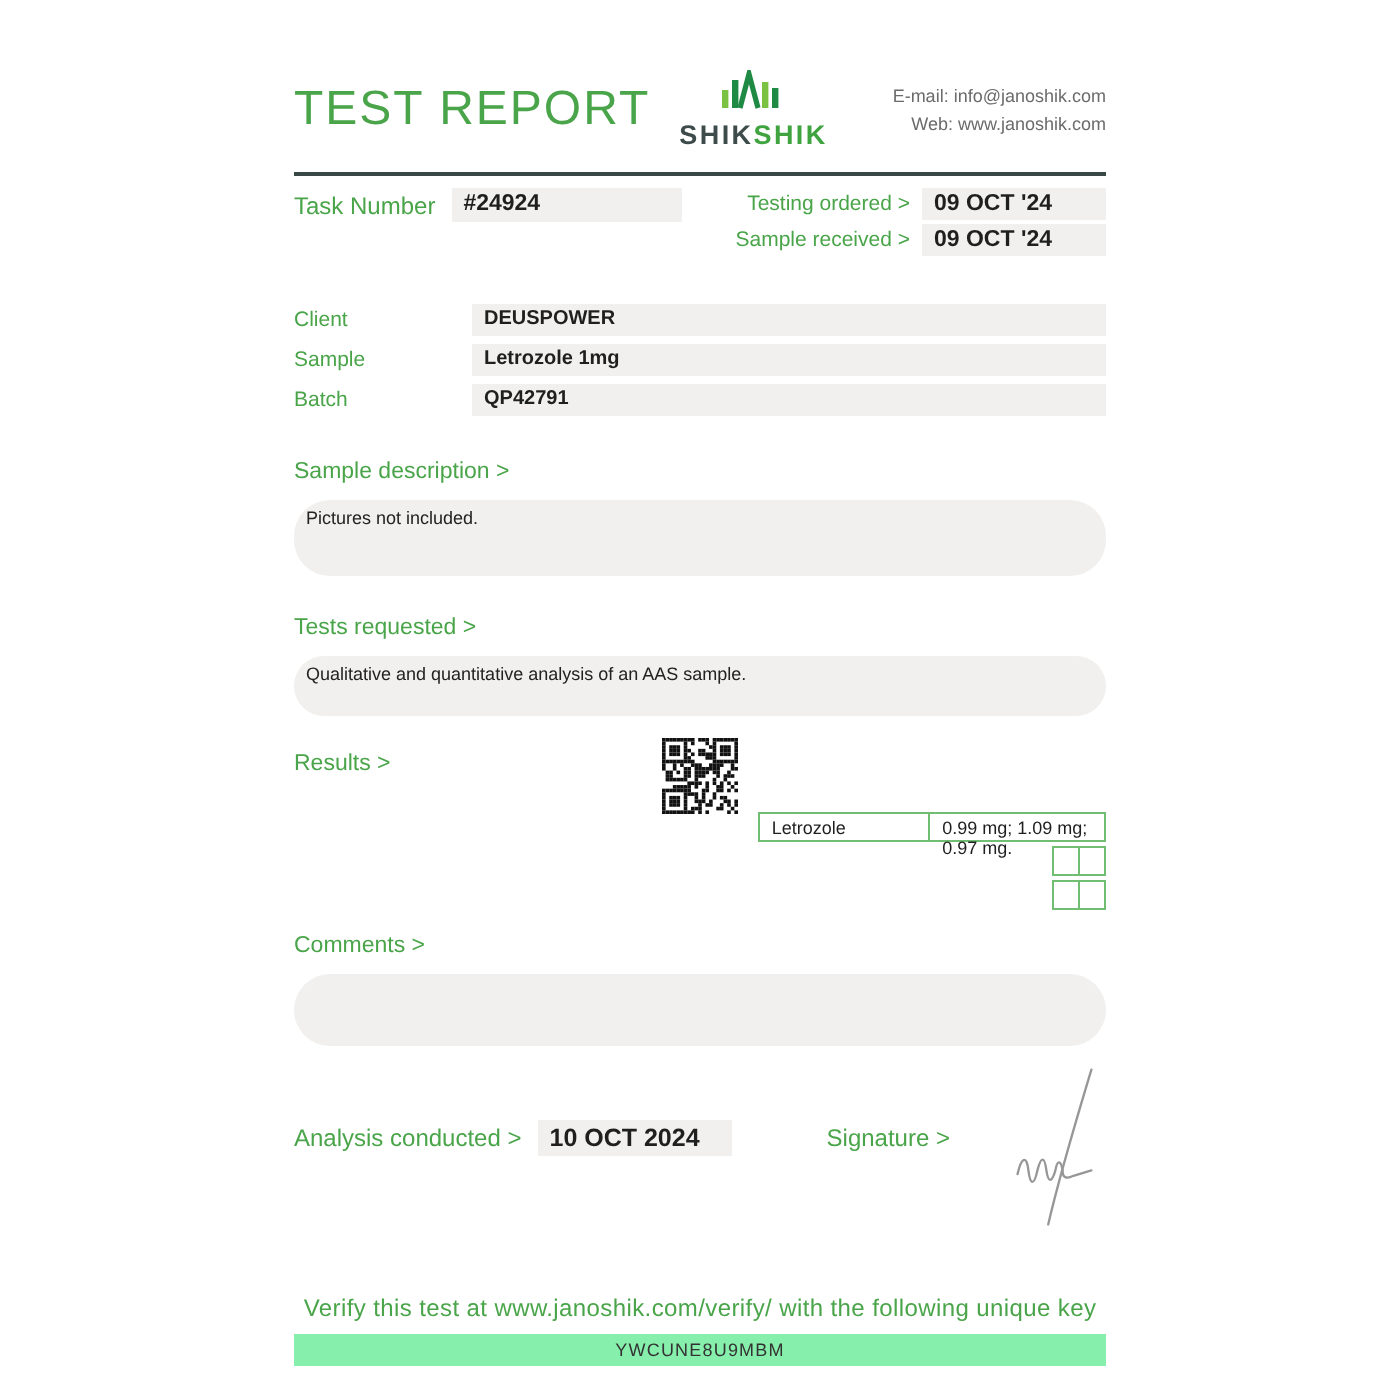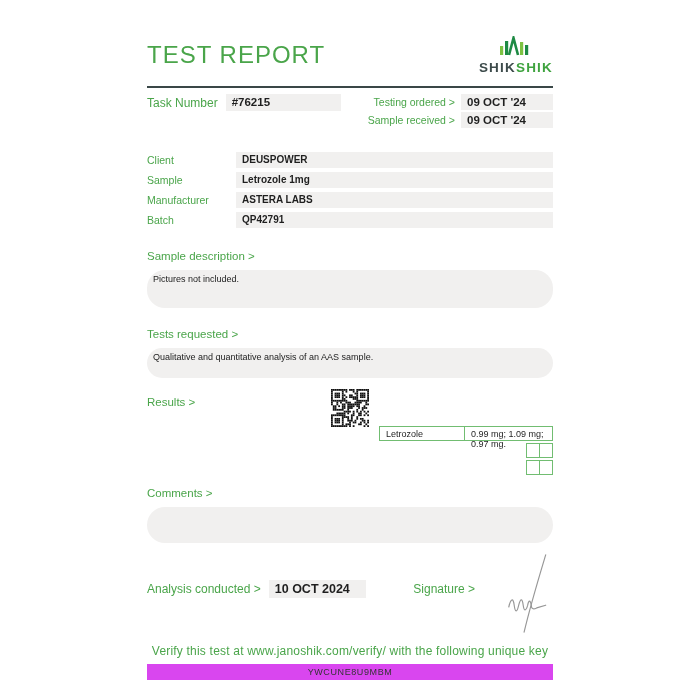--- a/index.html
+++ b/index.html
@@ -56,49 +56,53 @@
 
   
   .foot-row { display:flex; justify-content:space-between; margin-top:36px; height:20px; }
   .foot-left { display:flex; align-items:center; gap:8px; }
   .analysis-label { font-size:12px; }
   .analysis-val { width:97px; height:18px; font-size:12.5px; padding:2px 6px 0; }
   .foot-right { position:relative; display:flex; align-items:center; gap:10px; padding-right:78px;text-align:right; }
   .sig-label { font-size:12px; }
   .sig { position:absolute; right:-8px; top:-26px; width:72px; height:86px; }
 
-  .verify { margin-top:45px; font-size:12px; color:#4aa54a; text-align:center; white-space:nowrap; letter-spacing:0.2px; }
-  .key-bar { margin-top:6px; height:16px; background:#d946ef; text-align:center; font-size:9px; letter-spacing:0.6px; color:#333; padding-top:3px; font-weight:400; }
+  .verify { margin-top:68px; font-size:12px; color:#4aa54a; text-align:center; white-space:nowrap; letter-spacing:0.2px; }
+  .key-bar { margin-top:6px; height:16px; background:#86efac; text-align:center; font-size:9px; letter-spacing:0.6px; color:#333; padding-top:3px; font-weight:400; }
 </style>
 </head>
 <body>
 
 <div class="doc">
 
   <div class="header">
     <div class="title">TEST REPORT</div>
     <div class="logo">
       <span>
         <svg width="40" height="20" viewBox="0 0 40 20">
           <rect x="4" y="10" width="3.2" height="9" fill="#7cc242"></rect>
           <rect x="9" y="5" width="3.2" height="14" fill="#1e8a44"></rect>
           <path d="M13,19 L17.5,2 L22,19" fill="none" stroke="#1e8a44" stroke-width="2.6"></path>
           <rect x="24" y="6" width="3.2" height="13" fill="#7cc242"></rect>
           <rect x="29" y="9" width="3.2" height="10" fill="#1e8a44"></rect>
         </svg>
       </span>
       <div class="logo-word"><span>SHIK</span><span class="green">SHIK</span></div>
     </div>
+    <div class="contact">
+      <div>E-mail: info@janoshik.com</div>
+      <div>Web: www.janoshik.com</div>
+    </div>
   </div>
   <div class="rule"></div>
 
   <div class="task-row">
     <div class="task-left">
       <span class="green-label task-label">Task Number</span>
-      <span class="val-box task-val">#76215</span>
+      <span class="val-box task-val">#24924</span>
     </div>
     <div class="task-right">
       <div class="date-line">
         <span class="green-label date-label">Testing ordered &gt;</span>
         <span class="val-box date-val">09 OCT '24</span>
       </div>
       <div class="date-line">
         <span class="green-label date-label">Sample received &gt;</span>
         <span class="val-box date-val">09 OCT '24</span>
       </div>
@@ -106,24 +110,20 @@
   </div>
 
   <div class="info">
     <div class="info-row">
       <span class="green-label info-label">Client</span>
       <span class="val-box info-val">DEUSPOWER</span>
     </div>
     <div class="info-row">
       <span class="green-label info-label">Sample</span>
       <span class="val-box info-val">Letrozole 1mg</span>
-    </div>
-    <div class="info-row">
-      <span class="green-label info-label">Manufacturer</span>
-      <span class="val-box info-val">ASTERA LABS</span>
     </div>
     <div class="info-row">
       <span class="green-label info-label">Batch</span>
       <span class="val-box info-val">QP42791</span>
     </div>
   </div>
 
   <div class="green-label sec-label">Sample description &gt;</div>
   <div class="gray-box box-desc">Pictures not included.</div>
 

